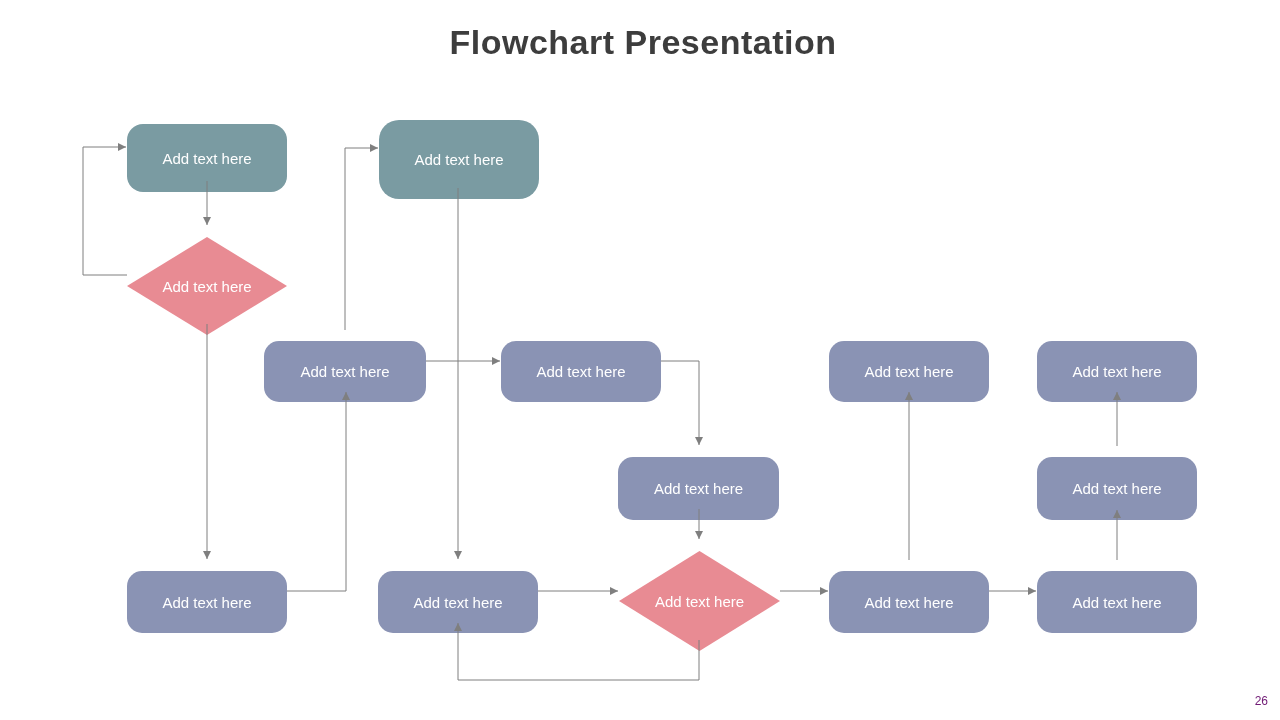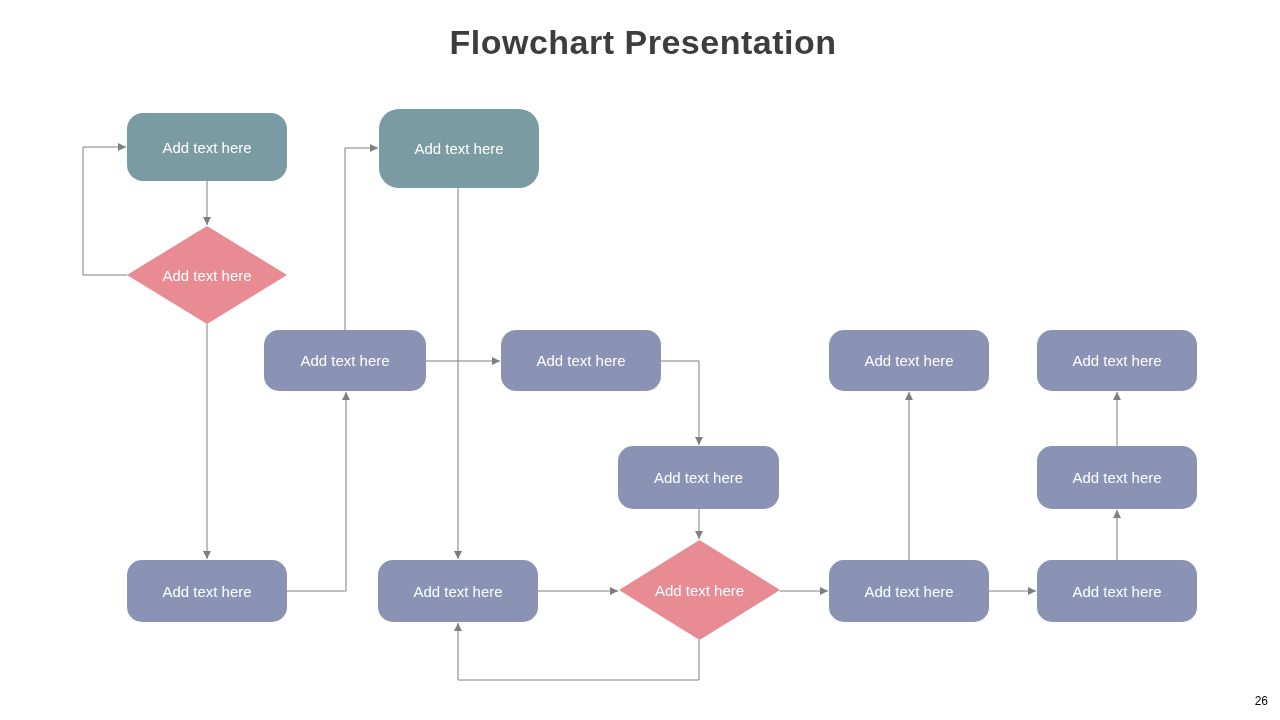--- a/index.html
+++ b/index.html
@@ -43,20 +43,21 @@
   }
   .node {
     position: absolute;
     z-index: 1;
     display: flex;
     align-items: center;
     justify-content: center;
     color: #ffffff;
     font-size: 15px;
     text-align: center;
+    margin-top: 11px;
   }
   .process { border-radius: 15px; }
   .teal   { background: #7a9ba2; }
   .purple { background: #8a93b4; }
   .decision { background: transparent; }
   .decision svg { position: absolute; left: 0; top: 0; }
   .decision .node-label { position: relative; z-index: 1; }
   .node-label { pointer-events: none; }
 
   
@@ -73,21 +74,21 @@
   #n-p-7      { left: 127px;  top: 560px; width: 160px; height: 62px; }
   #n-p-8      { left: 378px;  top: 560px; width: 160px; height: 62px; }
   #n-p-9      { left: 829px;  top: 560px; width: 160px; height: 62px; }
   #n-p-10     { left: 1037px; top: 560px; width: 160px; height: 62px; }
 
   .page-number {
     position: absolute;
     right: 12px;
     top: 694px;
     font-size: 12px;
-    color: #000000;
+    color: #701a75;
     z-index: 3;
   }
 </style>
 </head>
 <body>
 
 <div class="slide">
 
   <h1 class="slide-title">Flowchart Presentation</h1>
 

